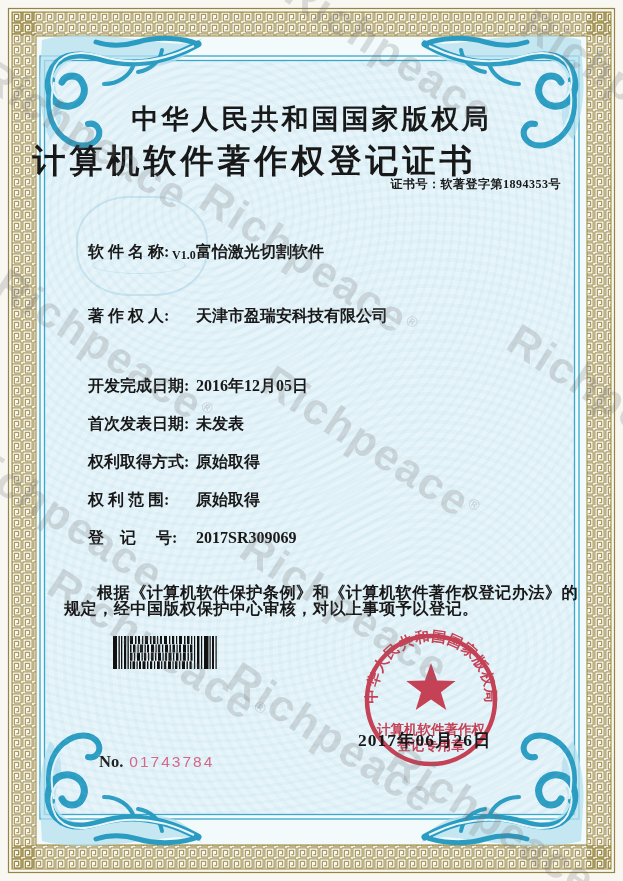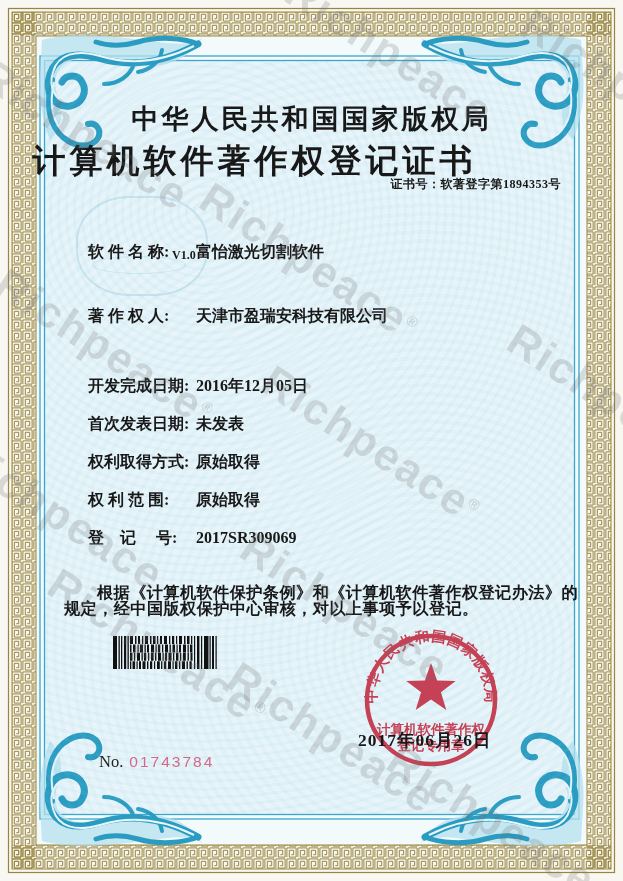--- a/index.html
+++ b/index.html
@@ -22,21 +22,21 @@
     border:1.5px solid rgba(130,190,215,.28);border-radius:50%;}
   .frow{position:absolute;font-size:16px;font-weight:600;white-space:pre;}
   .frow .lab{display:inline-block;width:104px;}
   .frow .val{margin-left:4px;}
   .v2{position:absolute;left:172px;font-size:12px;font-weight:600;}
   .stmt{position:absolute;font-size:16.2px;font-weight:600;letter-spacing:.4px;white-space:pre;}
   .barcode{position:absolute;left:113px;top:636px;}
   .seal{position:absolute;left:357px;top:626px;width:148px;height:148px;opacity:.9;}
   .issue-date{position:absolute;left:358px;top:728px;font-size:17.5px;font-weight:700;letter-spacing:1px;}
   .serial{position:absolute;left:99px;top:752px;}
-  .serial .no-lab{font-size:16.5px;font-weight:400;color:#222;}
+  .serial .no-lab{font-size:16.5px;font-weight:700;color:#222;}
   .serial .no-num{font-family:Liberation Sans, sans-serif;
     font-size:15.5px;color:#d4688b;letter-spacing:2px;margin-left:6px;}
   .wm{position:absolute;z-index:4;pointer-events:none;color:#6f6f6f;opacity:.22;
     font-family:"Liberation Sans","DejaVu Sans",sans-serif;font-weight:700;font-size:44px;
     letter-spacing:2px;transform:translate(-50%,-50%) rotate(33deg);white-space:nowrap;}
   .wm .reg{font-size:15px;vertical-align:super;}
 </style>
 </head>
 <body>
 

